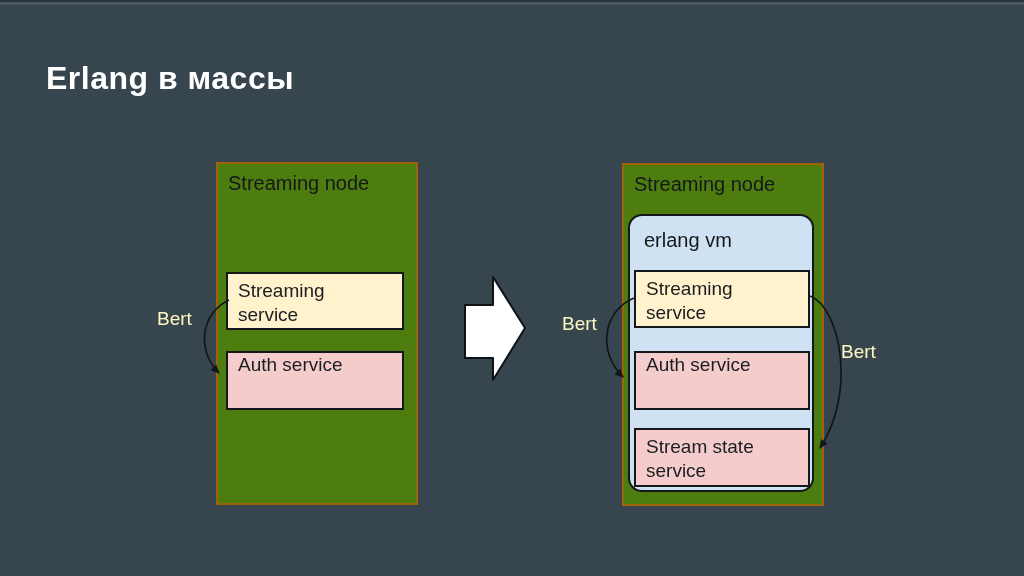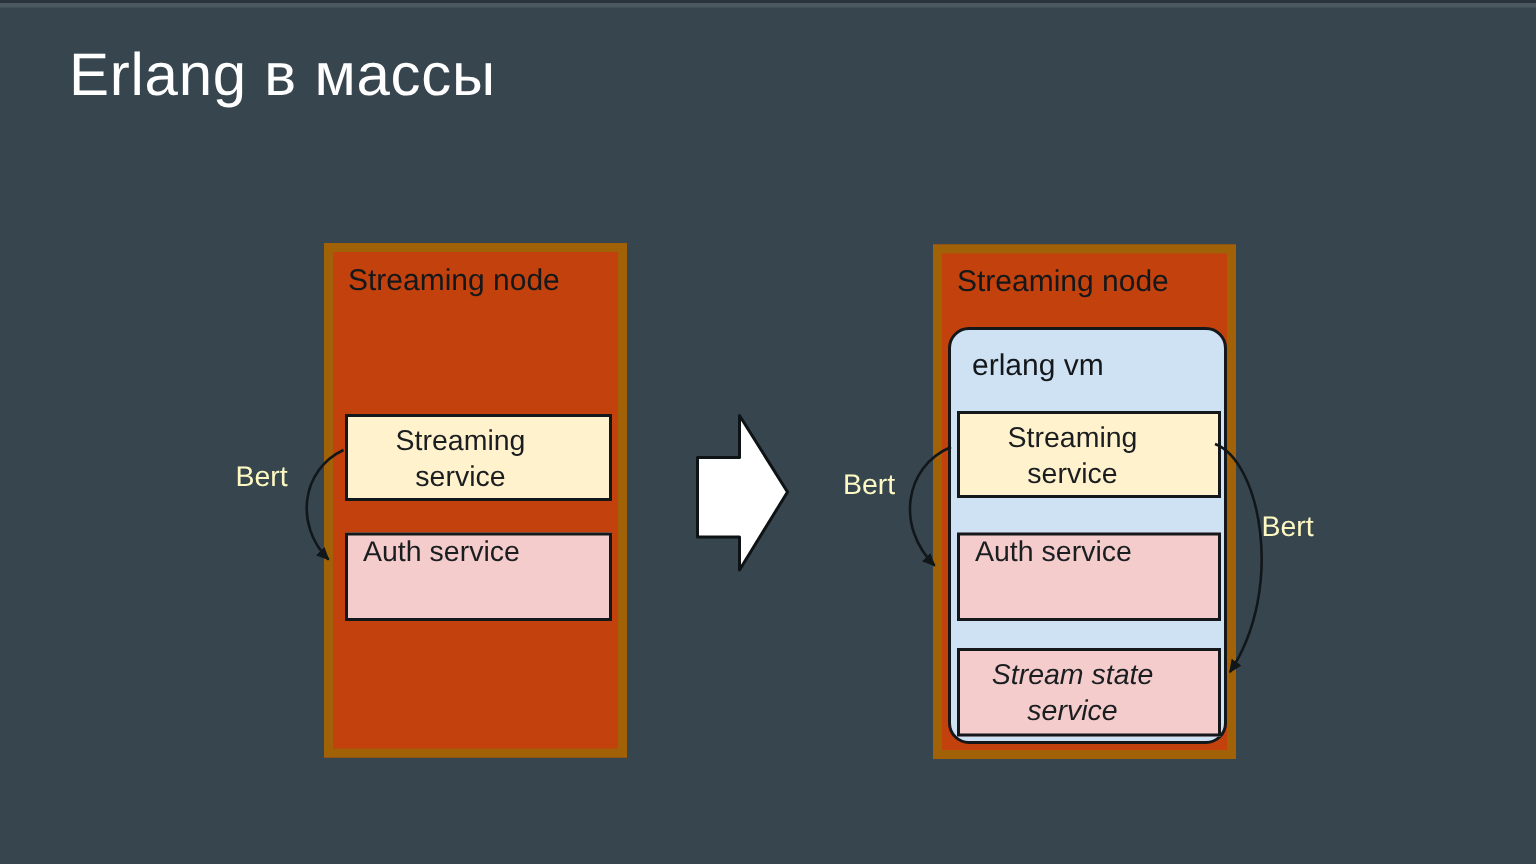--- a/index.html
+++ b/index.html
@@ -4,41 +4,41 @@
 <style>
   html,body{margin:0;padding:0;background:#36454e;}
   .stage{
     position:relative;width:1024px;height:576px;overflow:hidden;
     background:#36454e;
     font-family:"Liberation Sans",sans-serif;
   }
   .top-strip{position:absolute;top:0;left:0;width:100%;height:2px;background:#29343a;}
   .top-strip2{position:absolute;top:2px;left:0;width:100%;height:3px;background:#4b585f;}
   .slide-title{
-    position:absolute;left:46px;top:28px;
-    font-size:40px;font-weight:normal;color:#ffffff;letter-spacing:0.5px;
+    position:absolute;left:46px;top:60px;
+    font-size:32px;font-weight:bold;color:#ffffff;letter-spacing:0.5px;
   }
   .node{
-    position:absolute;background:#c2410c;border:6px solid #a16207;box-sizing:border-box;
+    position:absolute;background:#4d7c0f;border:2px solid #a16207;box-sizing:border-box;
   }
   .node-label{
     position:absolute;left:10px;top:8px;font-size:20px;color:#15181b;white-space:nowrap;
   }
   .vm{
     position:absolute;background:#cfe2f3;border:2px solid #15181b;border-radius:14px;box-sizing:border-box;
   }
   .vm-label{position:absolute;left:14px;top:13px;font-size:20px;color:#15181b;white-space:nowrap;}
   .service{
     position:absolute;box-sizing:border-box;border:2px solid #15181b;
     font-size:19px;line-height:24px;color:#1b1e21;
   }
   .service.yellow{background:#fff2cc;}
   .service.pink{background:#f4cccc;}
   .two-line{padding:5px 8px 0 10px;}
-  .two-line .svc-label{display:block;width:130px;text-align:center;}
+  .two-line .svc-label{display:block;width:130px;}
   .one-line{display:flex;align-items:flex-start;padding-left:10px;}
   .bert{
     position:absolute;font-size:19px;color:#fef9c3;white-space:nowrap;
   }
   .overlay{position:absolute;left:0;top:0;width:1024px;height:576px;pointer-events:none;}
 </style>
 </head>
 <body>
 
 <div class="stage">
@@ -68,21 +68,21 @@
       <div class="vm-label">erlang vm</div>
 
       <div class="service yellow two-line" style="left:4px;top:54px;width:176px;height:58px;">
         <span class="svc-label">Streaming service</span>
       </div>
 
       <div class="service pink one-line" style="left:4px;top:135px;width:176px;height:59px;">
         <span>Auth service</span>
       </div>
 
-      <div class="service pink two-line" style="left:4px;top:212px;width:176px;height:59px;font-style:italic;">
+      <div class="service pink two-line" style="left:4px;top:212px;width:176px;height:59px;">
         <span class="svc-label">Stream state service</span>
       </div>
     </div>
   </div>
 
   <div class="bert" style="left:562px;top:313px;">Bert</div>
 
   <div class="bert" style="left:841px;top:341px;">Bert</div>
 
   <svg class="overlay" viewBox="0 0 1024 576">

